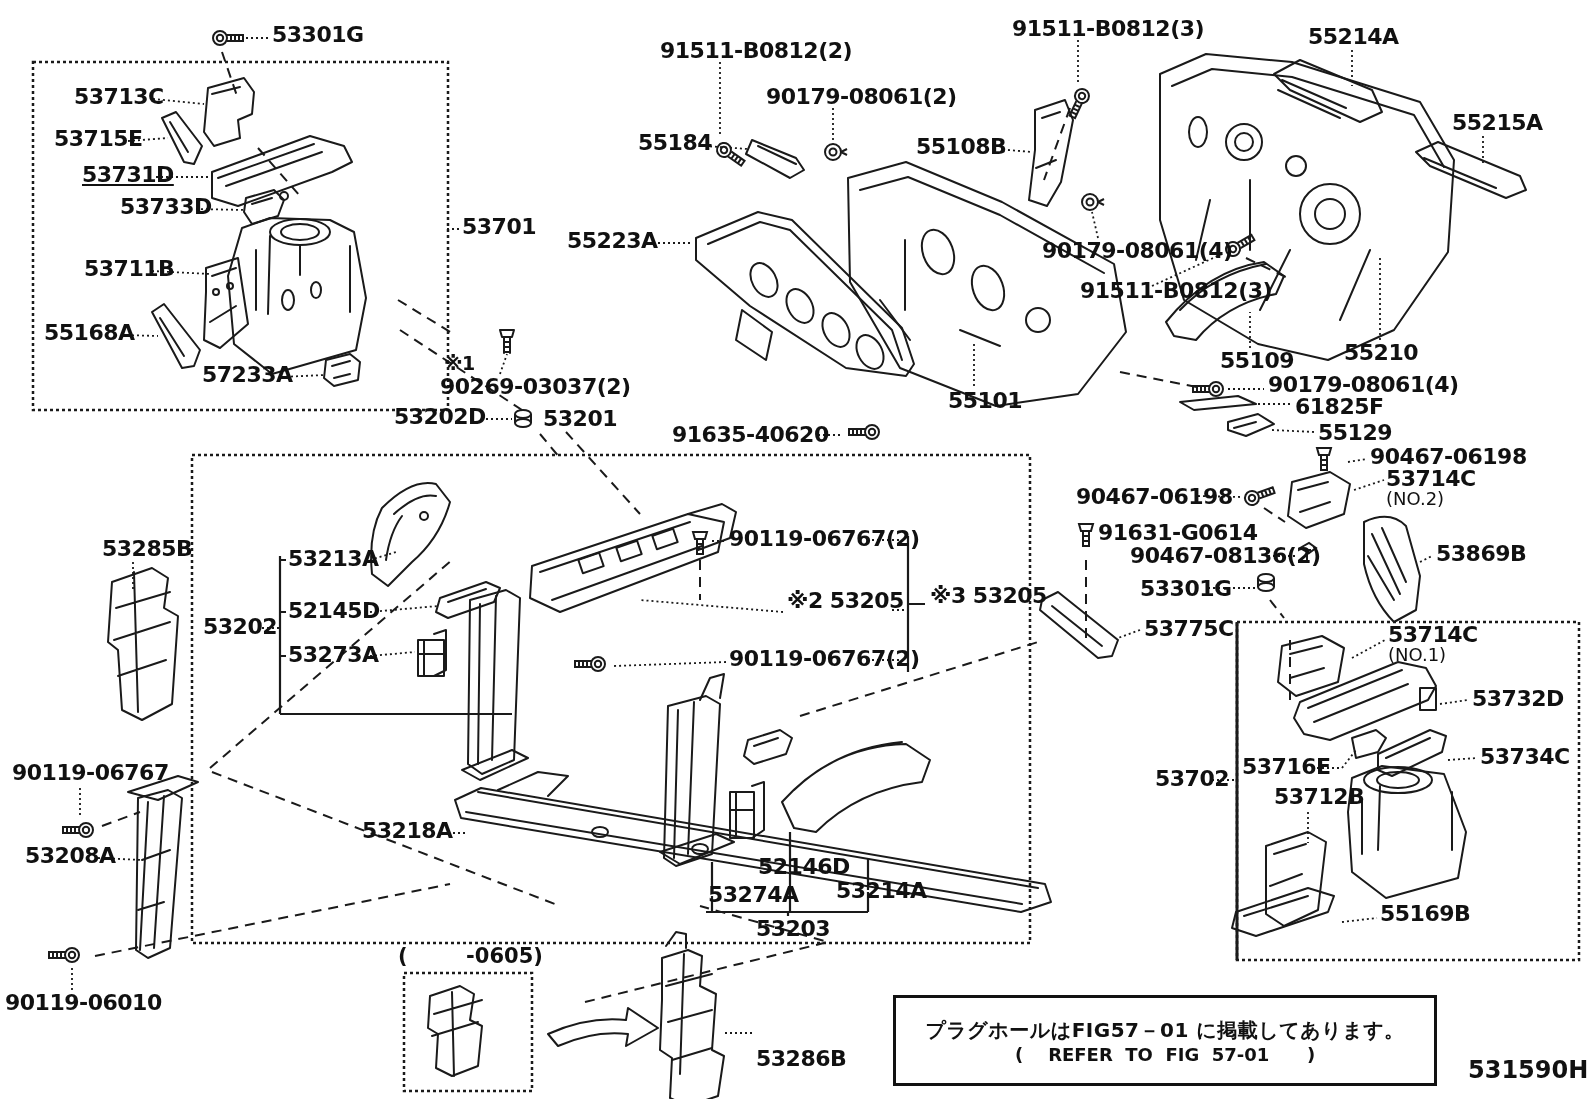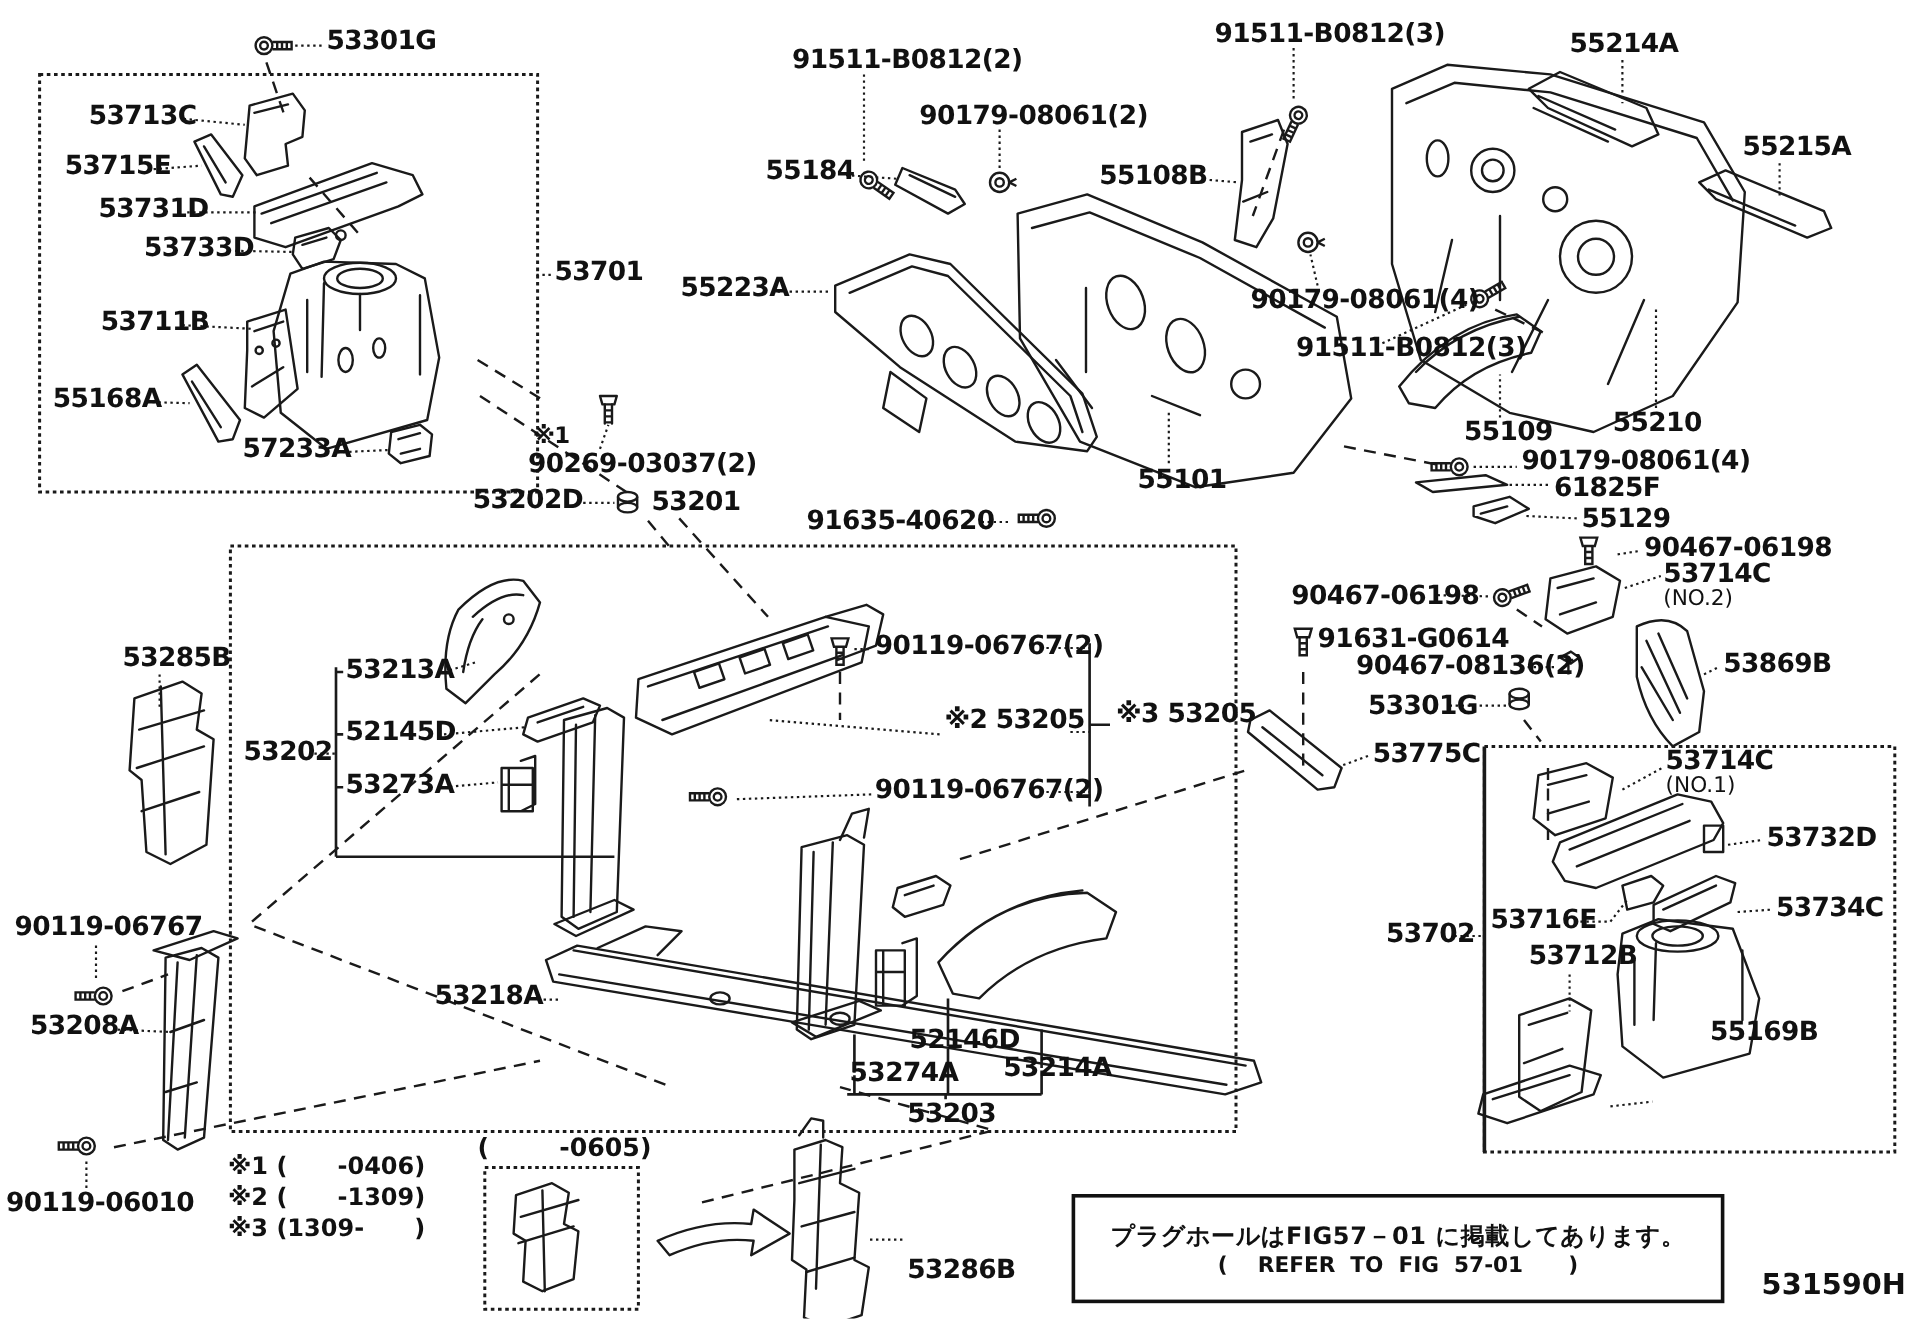--- a/index.html
+++ b/index.html
@@ -378,21 +378,21 @@
         <path d="M210 768 L452 560"></path>
         <path d="M212 772 L560 906"></path>
     <path d="M585 1002 L828 942 L700 906"></path>
   </g>
 </svg>
 
 <div id="label-layer">
       <div class="plabel" style="left: 272px; top: 24px;">53301G</div>
       <div class="plabel" style="left: 74px; top: 86px;">53713C</div>
       <div class="plabel" style="left: 54px; top: 128px;">53715E</div>
-      <div class="plabel" style="left: 82px; top: 164px;">53731D</div>
+      <div class="plabel" style="left: 82px; top: 164px; text-decoration: underline;">53731D</div>
       <div class="plabel" style="left: 120px; top: 196px;">53733D</div>
       <div class="plabel" style="left: 462px; top: 216px;">53701</div>
       <div class="plabel" style="left: 84px; top: 258px;">53711B</div>
       <div class="plabel" style="left: 44px; top: 322px;">55168A</div>
       <div class="plabel" style="left: 202px; top: 364px;">57233A</div>
       <div class="plabel small" style="left: 444px; top: 354px;">※1</div>
       <div class="plabel" style="left: 440px; top: 376px;">90269-03037(2)</div>
       <div class="plabel" style="left: 394px; top: 406px;">53202D</div>
       <div class="plabel" style="left: 543px; top: 408px;">53201</div>
       <div class="plabel" style="left: 672px; top: 424px;">91635-40620</div>
@@ -437,24 +437,23 @@
       <div class="plabel" style="left: 708px; top: 884px;">53274A</div>
       <div class="plabel" style="left: 836px; top: 880px;">53214A</div>
       <div class="plabel" style="left: 756px; top: 918px;">53203</div>
       <div class="plabel" style="left: 756px; top: 1020px; margin-top: 28px;">53286B</div>
       <div class="plabel" style="left: 1155px; top: 768px;">53702</div>
       <div class="plabel" style="left: 1388px; top: 624px;">53714C<span class="sub">(NO.1)</span></div>
       <div class="plabel" style="left: 1472px; top: 688px;">53732D</div>
       <div class="plabel" style="left: 1480px; top: 746px;">53734C</div>
       <div class="plabel" style="left: 1242px; top: 756px;">53716E</div>
       <div class="plabel" style="left: 1274px; top: 786px;">53712B</div>
-      <div class="plabel" style="left: 1380px; top: 850px; margin-left: 45px;">55169B</div>
+      <div class="plabel" style="left: 1380px; top: 903px;">55169B</div>
     </div>
 
-<div id="legend"><div class="legend-line">※1 (      -0406)</div><div class="legend-line">※2 (      -1309)</div><div class="legend-line">※3 (1309-      )</div></div>
 
 <div id="inset-caption">(        -0605)</div>
 
 <div id="note-box">
   <div class="jp">プラグホールはFIG57－01 に掲載してあります。</div>
   <div class="refer">(    REFER  TO  FIG  57-01      )</div>
 </div>
 
 <div id="drawing-number">531590H</div>
 

